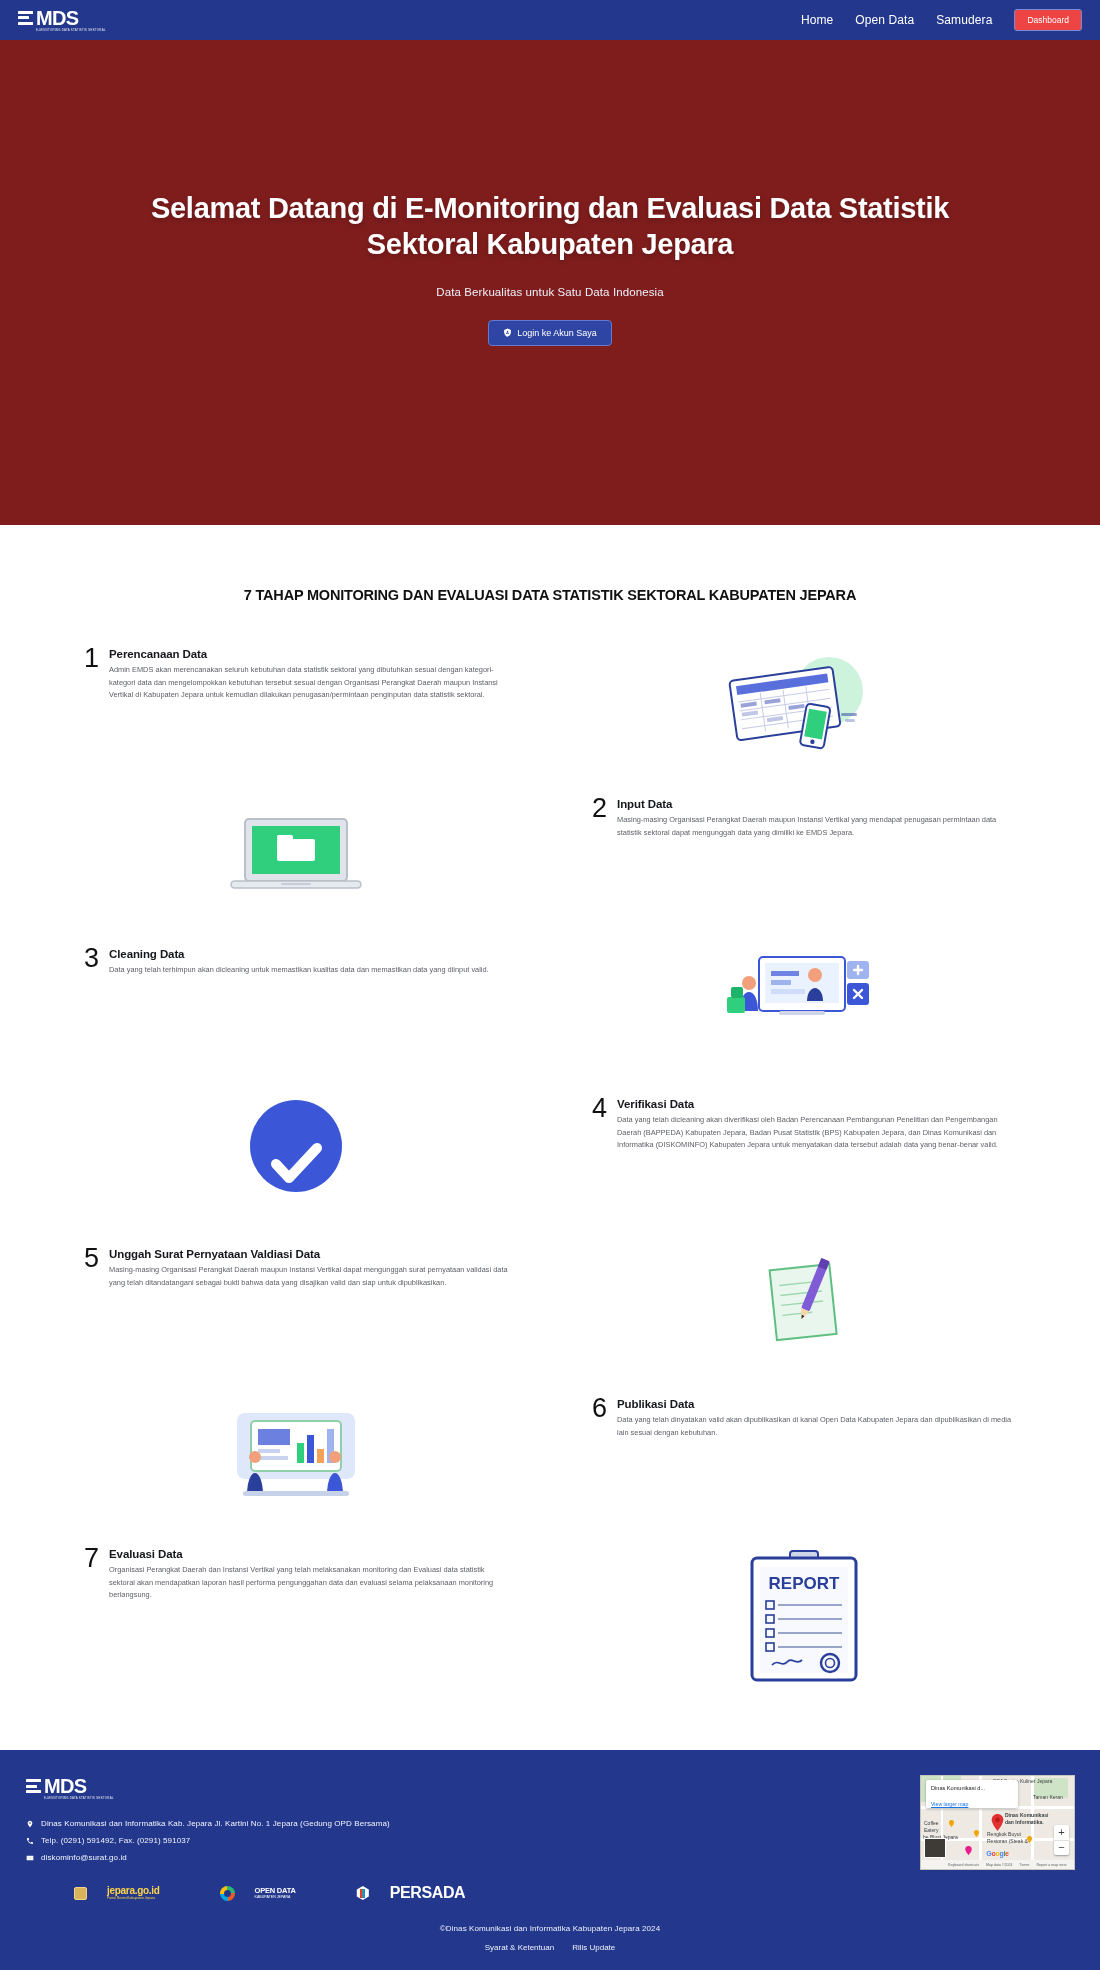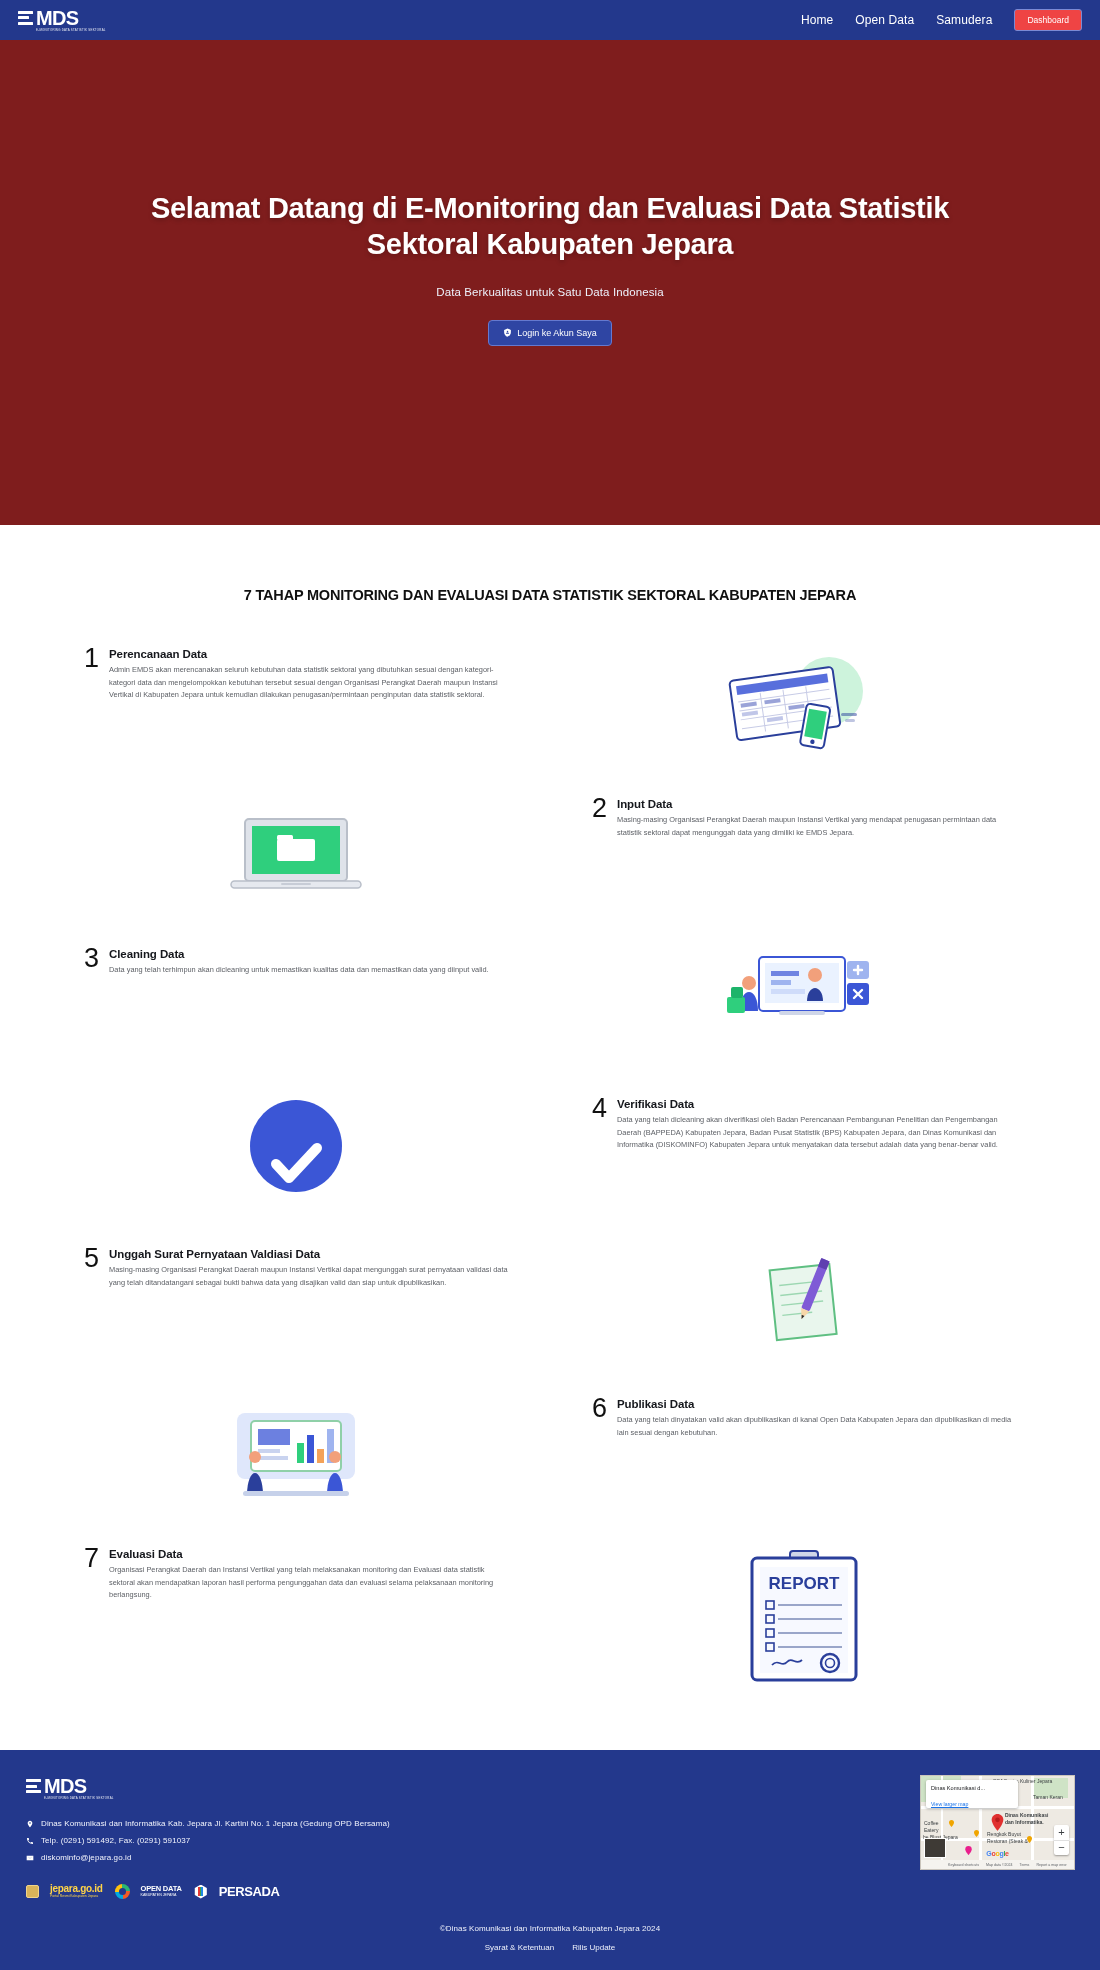--- a/index.html
+++ b/index.html
@@ -99,21 +99,21 @@
   .footer{
     position:absolute;top:1750px;left:0;width:1100px;height:220px;
     background:#23388c;color:#fff;
   }
   .footer-inner{position:relative;width:1100px;height:160px;padding:26px 26px 0 26px;}
   .f-brand{display:flex;align-items:flex-start;gap:3px;}
   .f-contact{margin-top:18px;display:flex;flex-direction:column;gap:8px;}
   .f-row{display:flex;align-items:center;gap:7px;font-size:8px;color:#f2f4fd;letter-spacing:.1px;}
   .f-row svg{width:8px;height:8px;flex:0 0 auto;}
   .f-badges{display:flex;align-items:center;gap:12px;margin-top:22px;}
-  .badge{display:flex;align-items:center;gap:11px;}
+  .badge{display:flex;align-items:center;gap:20px;margin-left:48px;}
   .badge-jepara .seal{width:13px;height:13px;background:#d9b45a;border:1px solid #f0d48a;border-radius:2px;}
   .badge-jepara .txt{display:flex;flex-direction:column;line-height:1;}
   .badge-jepara .t1{font-size:10px;font-weight:bold;color:#ffd447;letter-spacing:-.3px;}
   .badge-jepara .t2{font-size:3.4px;color:#ffd447;margin-top:1px;white-space:nowrap;}
   .badge-od .ring{
     width:15px;height:15px;border-radius:50%;
     background:conic-gradient(#2bb673 0 25%,#f15a24 0 50%,#00a9e0 0 75%,#ffc20e 0 100%);
     display:flex;align-items:center;justify-content:center;
   }
   .badge-od .ring i{width:7px;height:7px;border-radius:50%;background:#23388c;}
@@ -122,21 +122,21 @@
   .badge-od .t2{font-size:3.6px;color:#fff;margin-top:1.5px;white-space:nowrap;}
   .badge-persada .hex{
     width:14px;height:14px;background:#fff;
     clip-path:polygon(50% 0,93% 25%,93% 75%,50% 100%,7% 75%,7% 25%);
     display:flex;align-items:center;justify-content:center;
   }
   .badge-persada .hex i{
     display:block;width:5px;height:9px;
     background:linear-gradient(90deg,#e53935 0 33%,#43a047 0 66%,#1e88e5 0 100%);
   }
-  .badge-persada .t1{font-size:13px;font-weight:bold;color:#fff;letter-spacing:-.4px;}
+  .badge-persada .t1{font-size:16px;font-weight:bold;color:#fff;letter-spacing:-.4px;}
 
   
   .map-card{
     position:absolute;right:25px;top:25px;
     width:155px;height:95px;background:#e8e4dd;border:1px solid #c9c4bc;
     overflow:hidden;
   }
   .map-bg{position:absolute;inset:0;background:#eeeae3;}
   .map-road{position:absolute;background:#fff;}
   .map-green{position:absolute;background:#cfe3c6;}
@@ -456,21 +456,21 @@
       <div class="f-row">
         <svg viewBox="0 0 24 24" fill="#ffffff">
           <path d="M6.6 10.8c1.4 2.8 3.8 5.1 6.6 6.6l2.2-2.2c.3-.3.7-.4 1-.2 1.1.4 2.3.6 3.6.6.6 0 1 .4 1 1V20c0 .6-.4 1-1 1C10.6 21 3 13.4 3 4c0-.6.4-1 1-1h3.5c.6 0 1 .4 1 1 0 1.2.2 2.4.6 3.6.1.3 0 .7-.2 1l-2.3 2.2z"></path>
         </svg>
         <span>Telp. (0291) 591492, Fax. (0291) 591037</span>
       </div>
       <div class="f-row">
         <svg viewBox="0 0 24 24" fill="#ffffff">
           <path d="M2 5h20v14H2V5zm10 8L3.5 6.8V7l8.5 6.2L20.5 7v-.2L12 13z"></path>
         </svg>
-        <span>diskominfo@jepara.go.id</span>
+        <span>diskominfo@surat.go.id</span>
       </div>
     </div>
 
     <div class="f-badges">
       <div class="badge badge-jepara">
         <span class="seal"></span>
         <span class="txt">
           <span class="t1">jepara.go.id</span>
           <span class="t2">Portal Resmi Kabupaten Jepara</span>
         </span>

